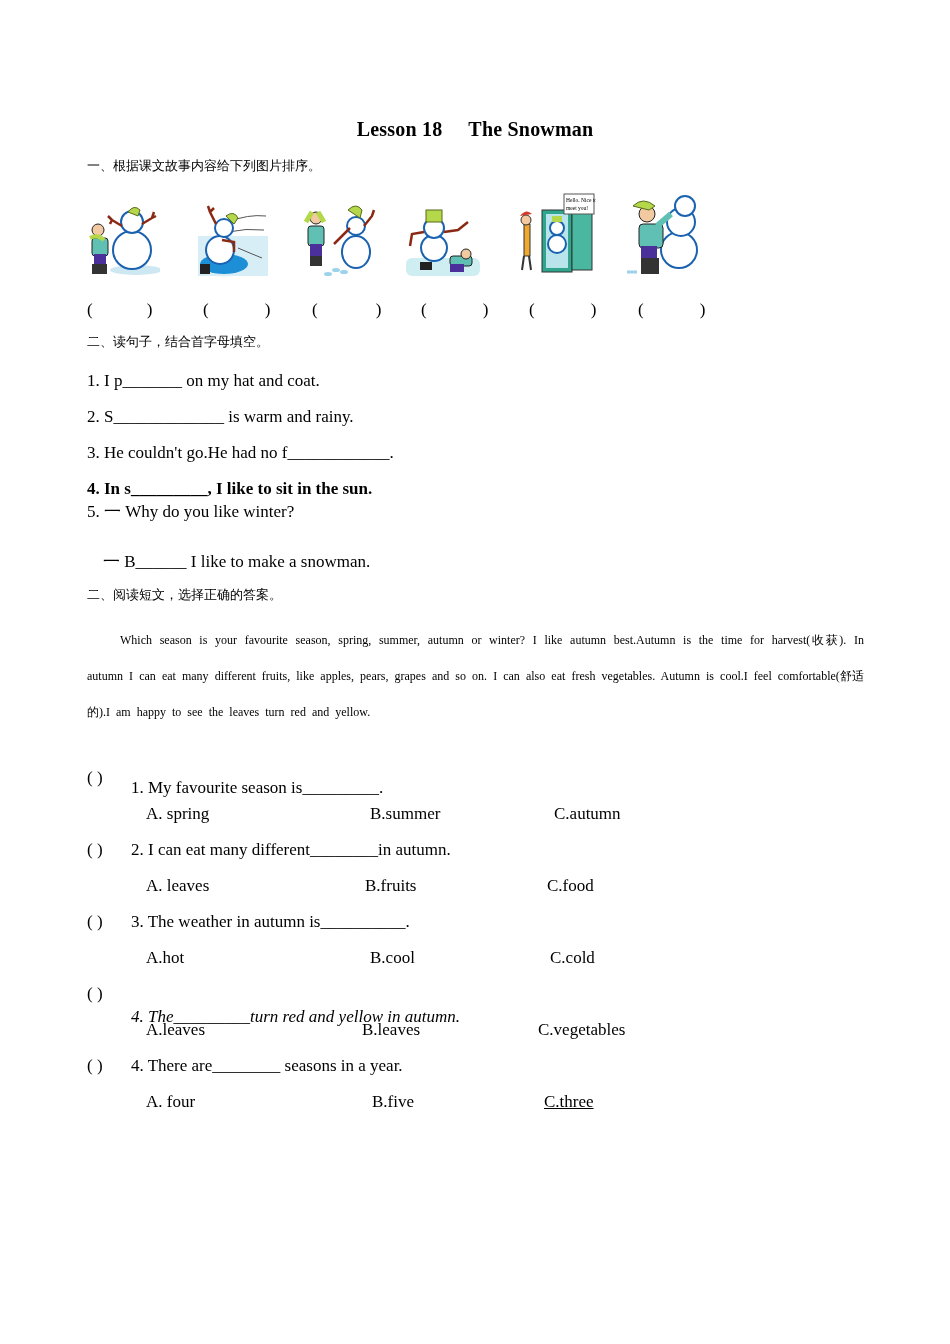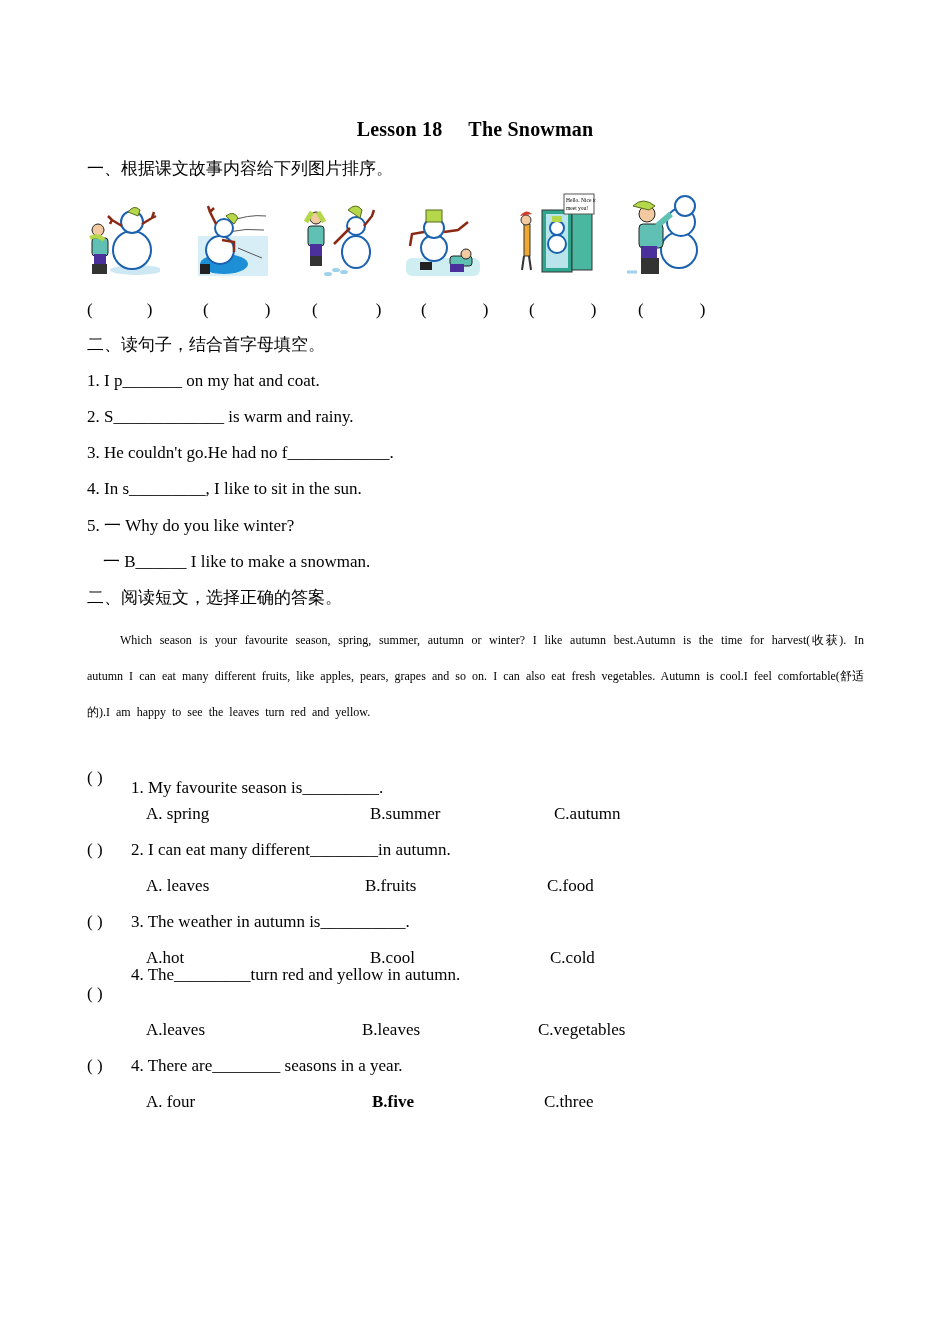--- a/index.html
+++ b/index.html
@@ -14,21 +14,21 @@
   .abs { position: absolute; white-space: nowrap; line-height: 1; }
   .title {
     left: 0; width: 950px; top: 119px;
     text-align: center;
     font-weight: bold;
     font-size: 20px;
     letter-spacing: 0.2px;
     padding-left: 0;
   }
   .title span { display: inline-block; }
-  .cn { font-family: Liberation Serif, serif; font-size: 17px; }
+  .cn { font-family: Liberation Mono, monospace; font-size: 13px; }
   .pic {
     position: absolute;
     top: 192px;
     height: 84px;
   }
   .paren-row span { position: absolute; top: 300px; font-size: 17px; }
   .passage {
     position: absolute;
     left: 87px;
     top: 622px;
@@ -138,22 +138,22 @@
   <span style="left:312px;">(<span style="position:static;display:inline-block;width:58px"></span>)</span>
   <span style="left:421px;">(<span style="position:static;display:inline-block;width:56px"></span>)</span>
   <span style="left:529px;">(<span style="position:static;display:inline-block;width:56px"></span>)</span>
   <span style="left:638px;">(<span style="position:static;display:inline-block;width:56px"></span>)</span>
 </div>
 
 <div class="abs cn" style="left:87px; top:336px;">二、读句子，结合首字母填空。</div>
 <div class="abs" style="left:87px; top:372px;">1.  I  p_______  on my hat and coat.</div>
 <div class="abs" style="left:87px; top:408px;">2.  S_____________  is warm and rainy.</div>
 <div class="abs" style="left:87px; top:444px;">3.  He  couldn't  go.He  had  no  f____________.</div>
-<div class="abs" style="left:87px; top:480px;">4.  In s_________,  I  like to sit in the sun.</div>
-<div class="abs" style="left:87px; top:517px;">5.  一   Why do  you like winter?</div>
+<div class="abs" style="left:87px; top:480px;font-weight:bold;">4.  In s_________,  I  like to sit in the sun.</div>
+<div class="abs" style="left:87px; top:503px;">5.  一   Why do  you like winter?</div>
 <div class="abs" style="left:103px; top:553px;">一  B______  I  like to make a snowman.</div>
 
 <div class="abs cn" style="left:87px; top:589px;">二、阅读短文，选择正确的答案。</div>
 
 <div class="passage"><span class="indent"></span><span>Which season is your favourite season,  spring,  summer,  autumn or winter? I  like  autumn best.Autumn  is  the  time  for  harvest(收获).  In  autumn  I  can  eat  many  different fruits,  like apples,  pears,  grapes  and  so  on.  I  can  also  eat  fresh  vegetables.  Autumn  is  cool.I  feel comfortable(舒适的).I  am  happy  to  see  the  leaves  turn  red  and yellow.</span></div>
 
 <div class="abs" style="left:87px; top:769px;">(        )</div>
 <div class="abs" style="left:131px; top:779px;">1.  My favourite  season is_________.</div>
 <div class="abs" style="left:146px; top:805px;">A. spring</div>
 <div class="abs" style="left:370px; top:805px;">B.summer</div>
@@ -165,22 +165,22 @@
 <div class="abs" style="left:365px; top:877px;">B.fruits</div>
 <div class="abs" style="left:547px; top:877px;">C.food</div>
 
 <div class="abs" style="left:87px; top:913px;">(        )</div>
 <div class="abs" style="left:131px; top:913px;">3.  The weather in autumn is__________.</div>
 <div class="abs" style="left:146px; top:949px;">A.hot</div>
 <div class="abs" style="left:370px; top:949px;">B.cool</div>
 <div class="abs" style="left:550px; top:949px;">C.cold</div>
 
 <div class="abs" style="left:87px; top:985px;">(        )</div>
-<div class="abs" style="left:131px; top:966px;">4. The_________turn red and  yellow  in  autumn.</div>
+<div class="abs" style="left:131px; top:1008px;font-style:italic;">4. The_________turn red and  yellow  in  autumn.</div>
 <div class="abs" style="left:146px; top:1021px;">A.leaves</div>
 <div class="abs" style="left:362px; top:1021px;">B.leaves</div>
 <div class="abs" style="left:538px; top:1021px;">C.vegetables</div>
 
 <div class="abs" style="left:87px; top:1057px;">(        )</div>
 <div class="abs" style="left:131px; top:1057px;">4.  There  are________ seasons  in  a  year.</div>
 <div class="abs" style="left:146px; top:1093px;">A. four</div>
-<div class="abs" style="left:372px; top:1093px;font-weight:bold;">B.five</div>
-<div class="abs" style="left:544px; top:1093px;">C.three</div>
+<div class="abs" style="left:372px; top:1093px;">B.five</div>
+<div class="abs" style="left:544px; top:1093px;text-decoration:underline;">C.three</div>
 
 </body></html>

